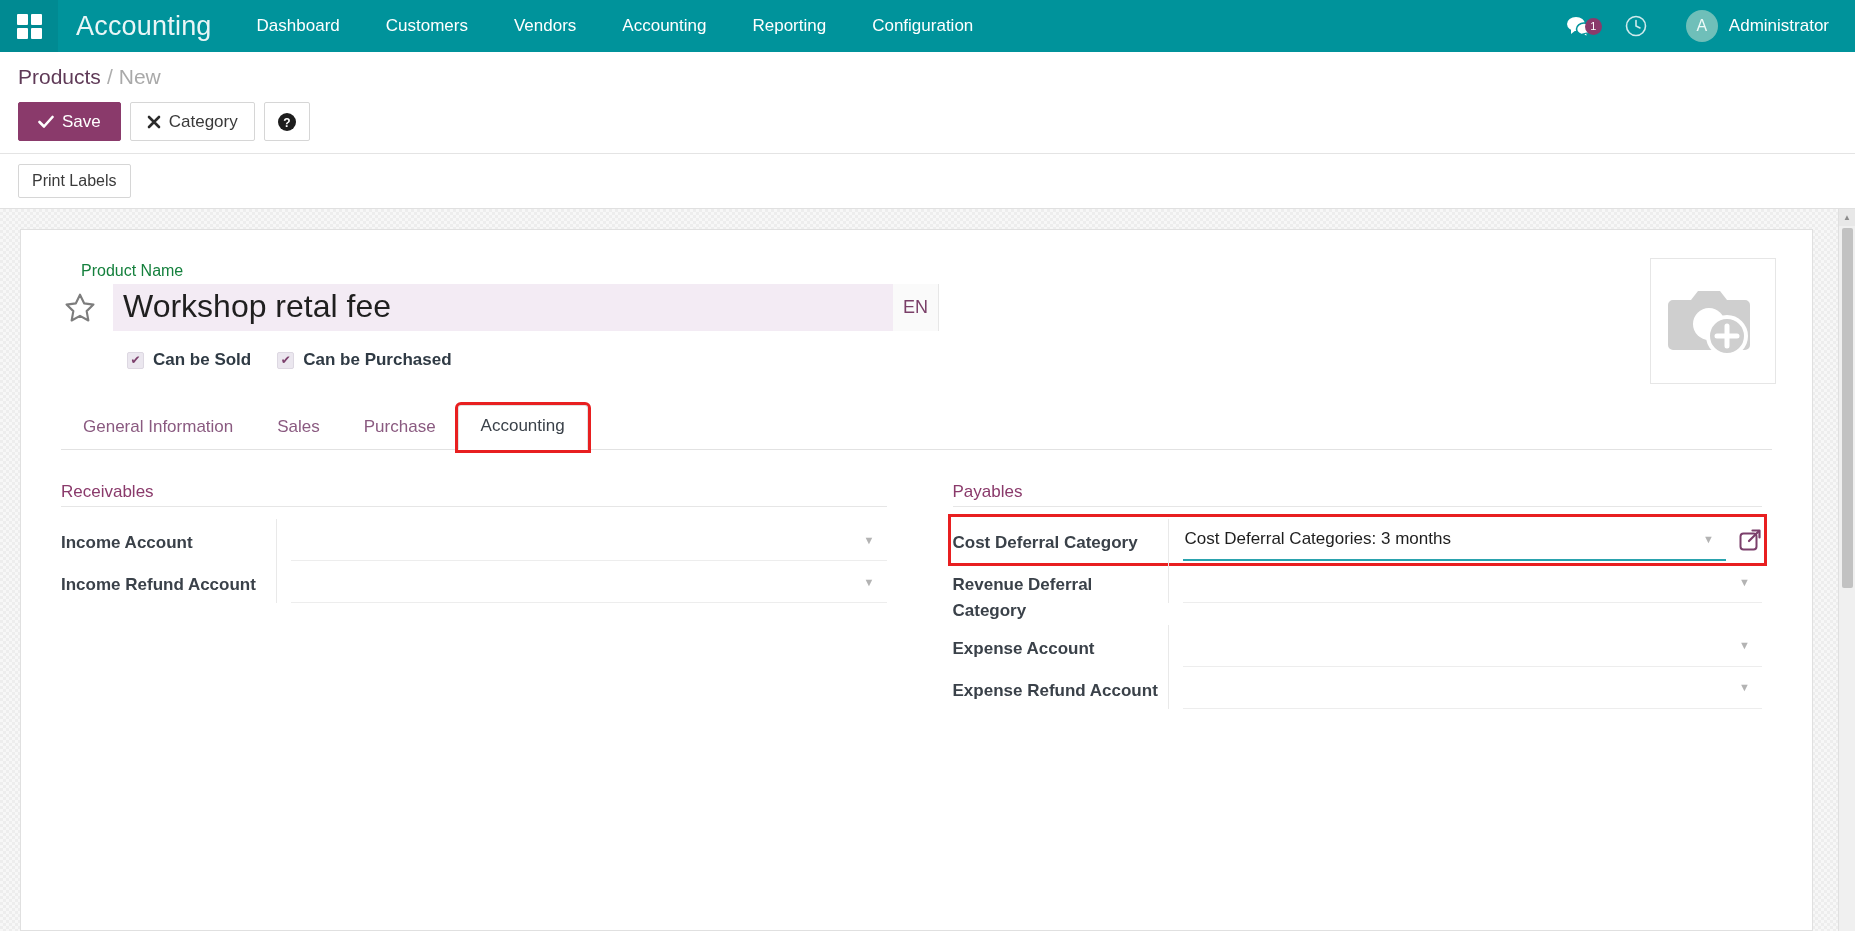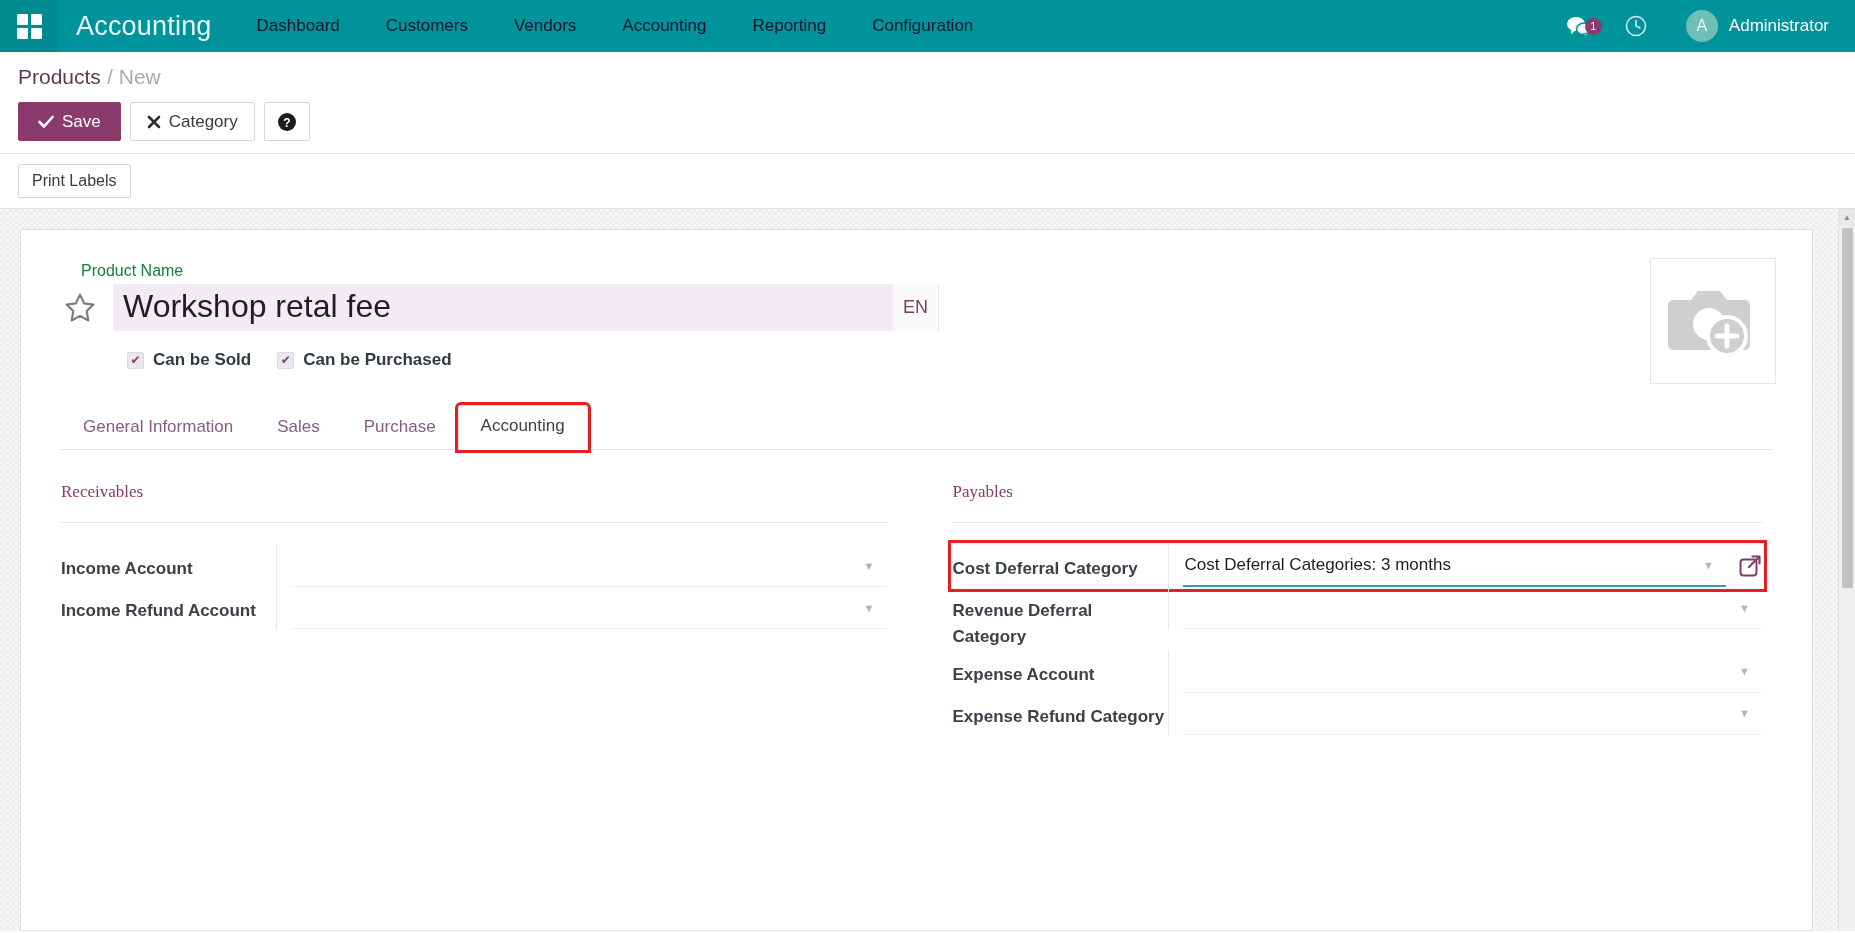--- a/index.html
+++ b/index.html
@@ -26,21 +26,21 @@
   .grid-icon { display: grid; grid-template-columns: 11px 11px; grid-template-rows: 11px 11px; gap: 3px; }
   .grid-icon i { background: #ffffff; border-radius: 1px; display: block; }
   .brand {
     font-size: 27px; font-weight: 400;
     color: #e9f6f7;
     padding: 0 22px 0 18px;
     letter-spacing: .2px;
   }
   .menu { display: flex; align-items: center; height: 52px; }
   .menu-item {
-    font-size: 17px; color: #0f172a;
+    font-size: 17px; color: #ffffff;
     padding: 0 23px; height: 52px;
     display: flex; align-items: center;
     cursor: pointer;
   }
   .nav-right { margin-left: auto; display: flex; align-items: center; padding-right: 26px; height: 52px; }
   .nav-icon { position: relative; padding: 0 16px; display: flex; align-items: center; cursor: pointer; }
   .badge {
     position: absolute; top: 3px; right: 6px;
     background: #8a3a6b; color: #fff;
     font-size: 11px; line-height: 17px;
@@ -147,21 +147,21 @@
   .tab.active { color: #3a4149; background: #ffffff; border: 1px solid #e2e2e2; border-bottom-color: #ffffff; border-radius: 3px 3px 0 0; }
   .tab-highlight { outline: 3px solid #e81f20; outline-offset: 0px; }
 
   
   .form-cols { display: flex; margin-top: 32px; gap: 0; }
   .col { width: 50%; padding-right: 30px; }
   .col.right { padding-left: 36px; padding-right: 10px; }
   .group-title {
     font-size: 17px; color: #8a3a6b;
     border-bottom: 1px solid #e6e6e6;
-    padding-bottom: 20px; margin-bottom: 22px; font-family: Liberation Serif, serif;
+    padding-bottom: 4px; margin-bottom: 12px;
   }
   .frow { display: flex; align-items: flex-start; min-height: 42px; position: relative; }
   .flabel {
     width: 215px; flex: 0 0 215px;
     font-size: 17px; color: #3a4149; font-weight: 700;
     padding-top: 11px; line-height: 1.55;
   }
   .fval {
     flex: 1; border-left: 1px solid #e9e9e9;
     padding: 0 0 0 14px; min-height: 42px;
@@ -372,21 +372,21 @@
             <div class="flabel">Expense Account</div>
             <div class="fval">
               <div class="fctl">
                 <input class="fctl-text" value="" style="">
                 <span class="caret">▼</span>
               </div>
             </div>
           </div>
 
           <div class="frow">
-            <div class="flabel">Expense Refund Category</div>
+            <div class="flabel">Expense Refund Account</div>
             <div class="fval">
               <div class="fctl">
                 <input class="fctl-text" value="" style="">
                 <span class="caret">▼</span>
               </div>
             </div>
           </div>
         </div>
 
       </div>

